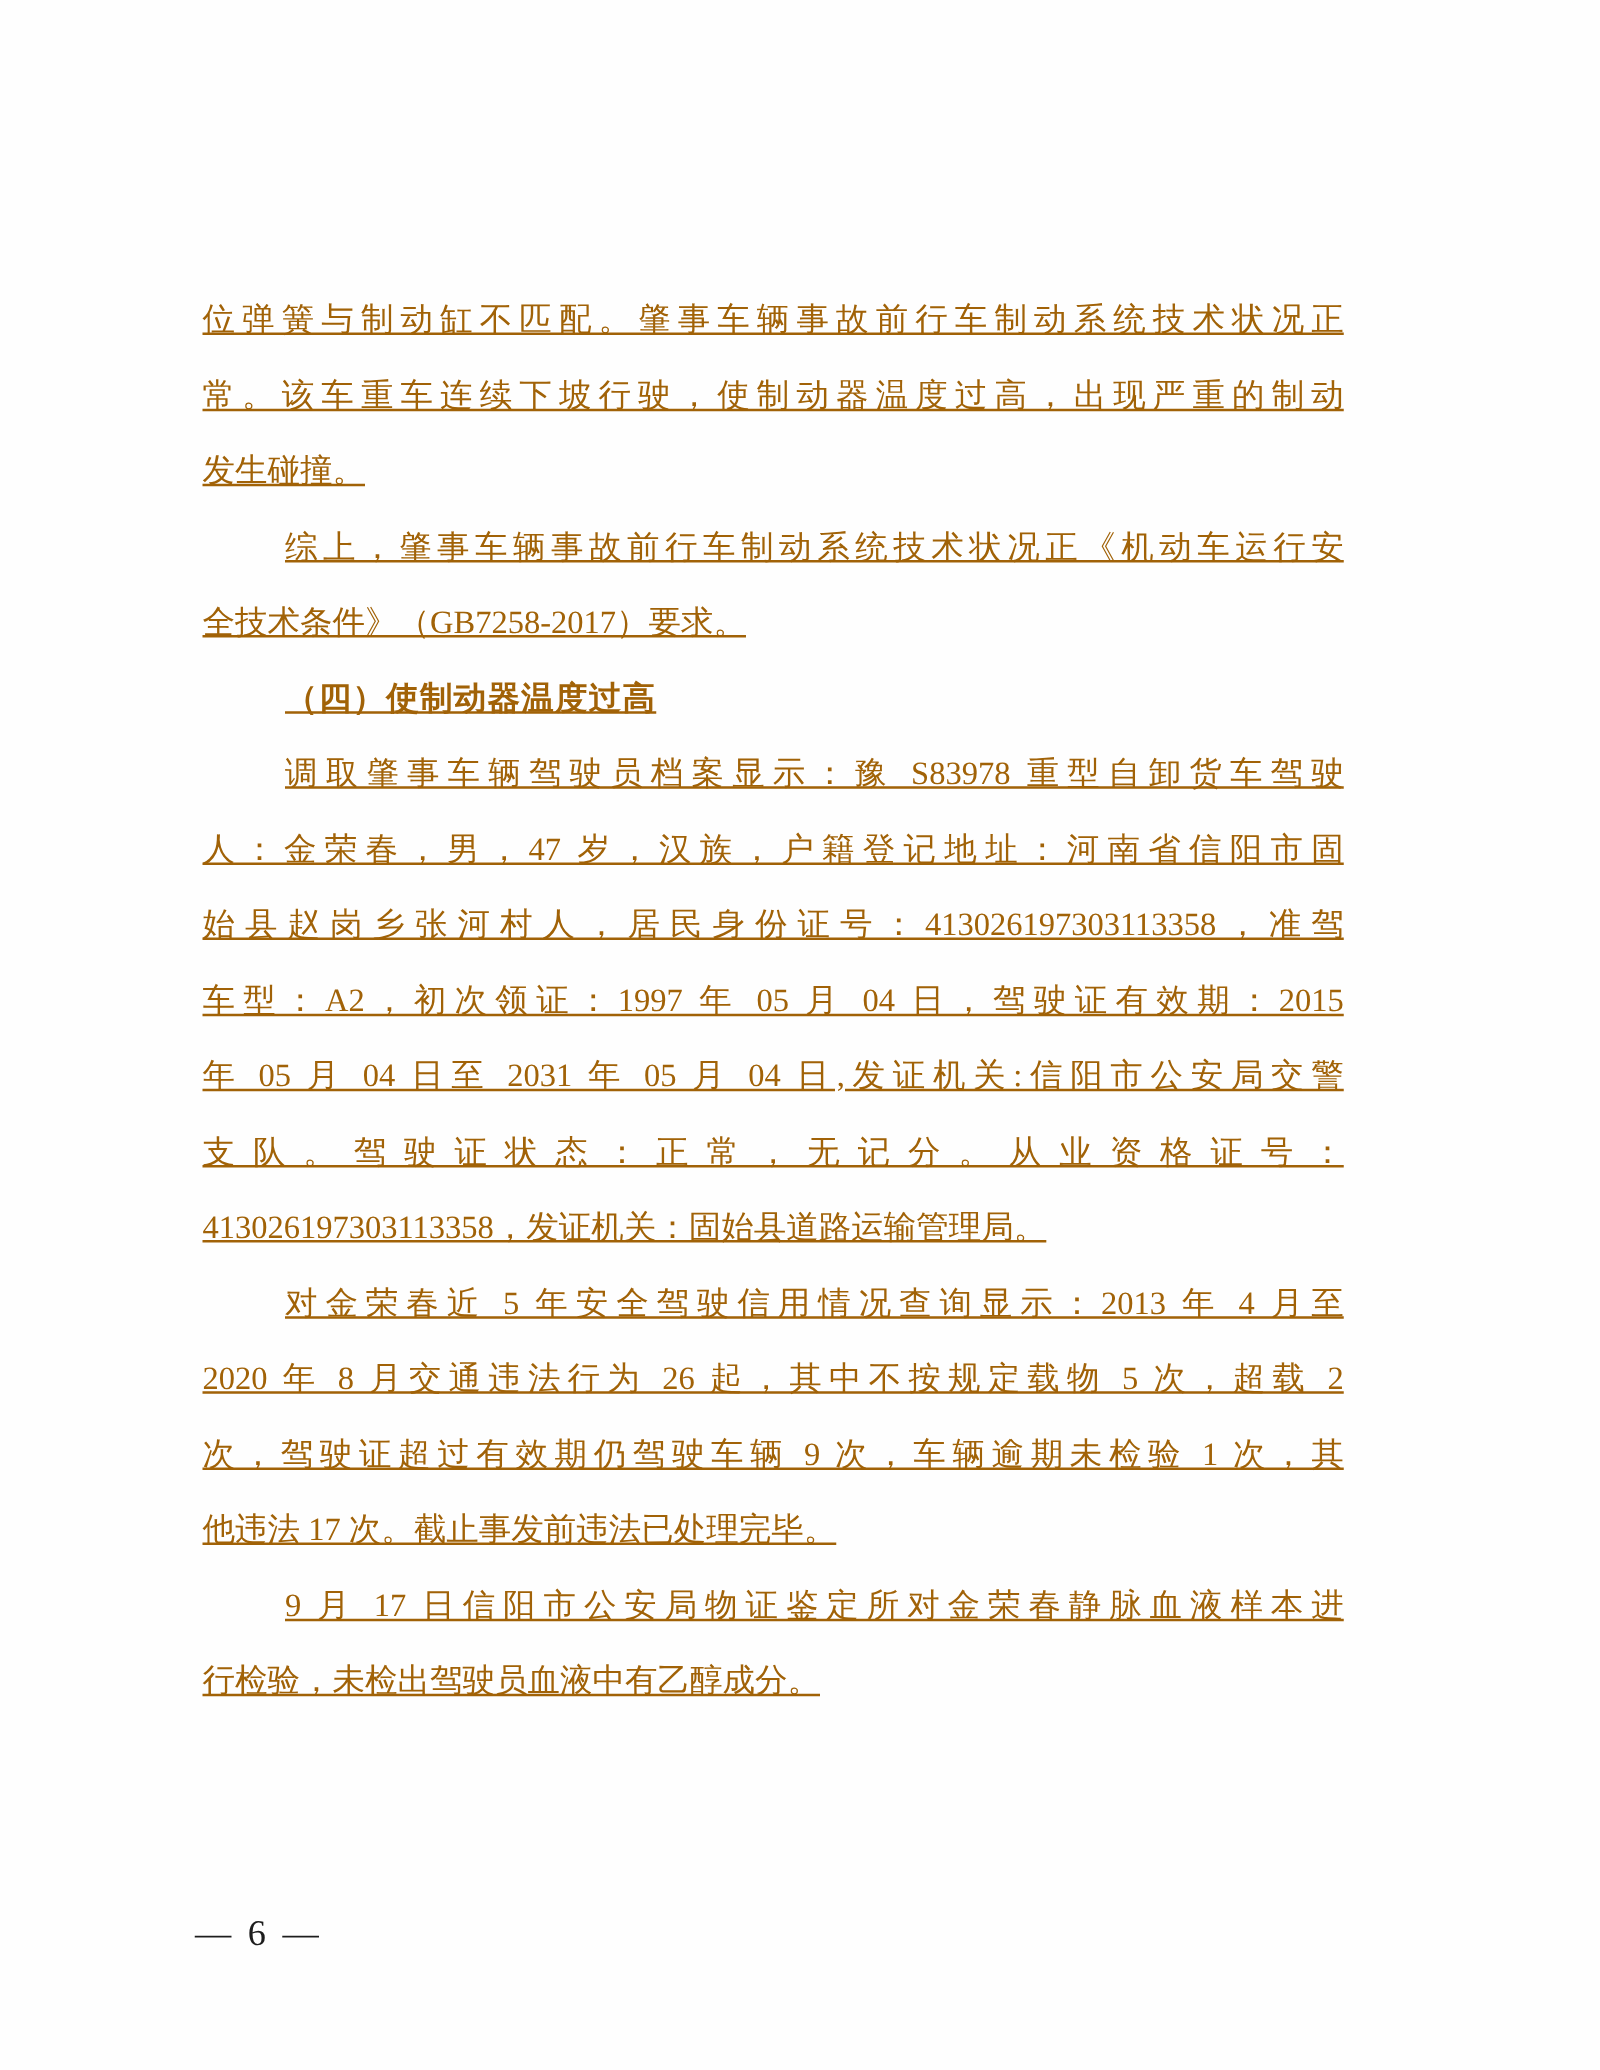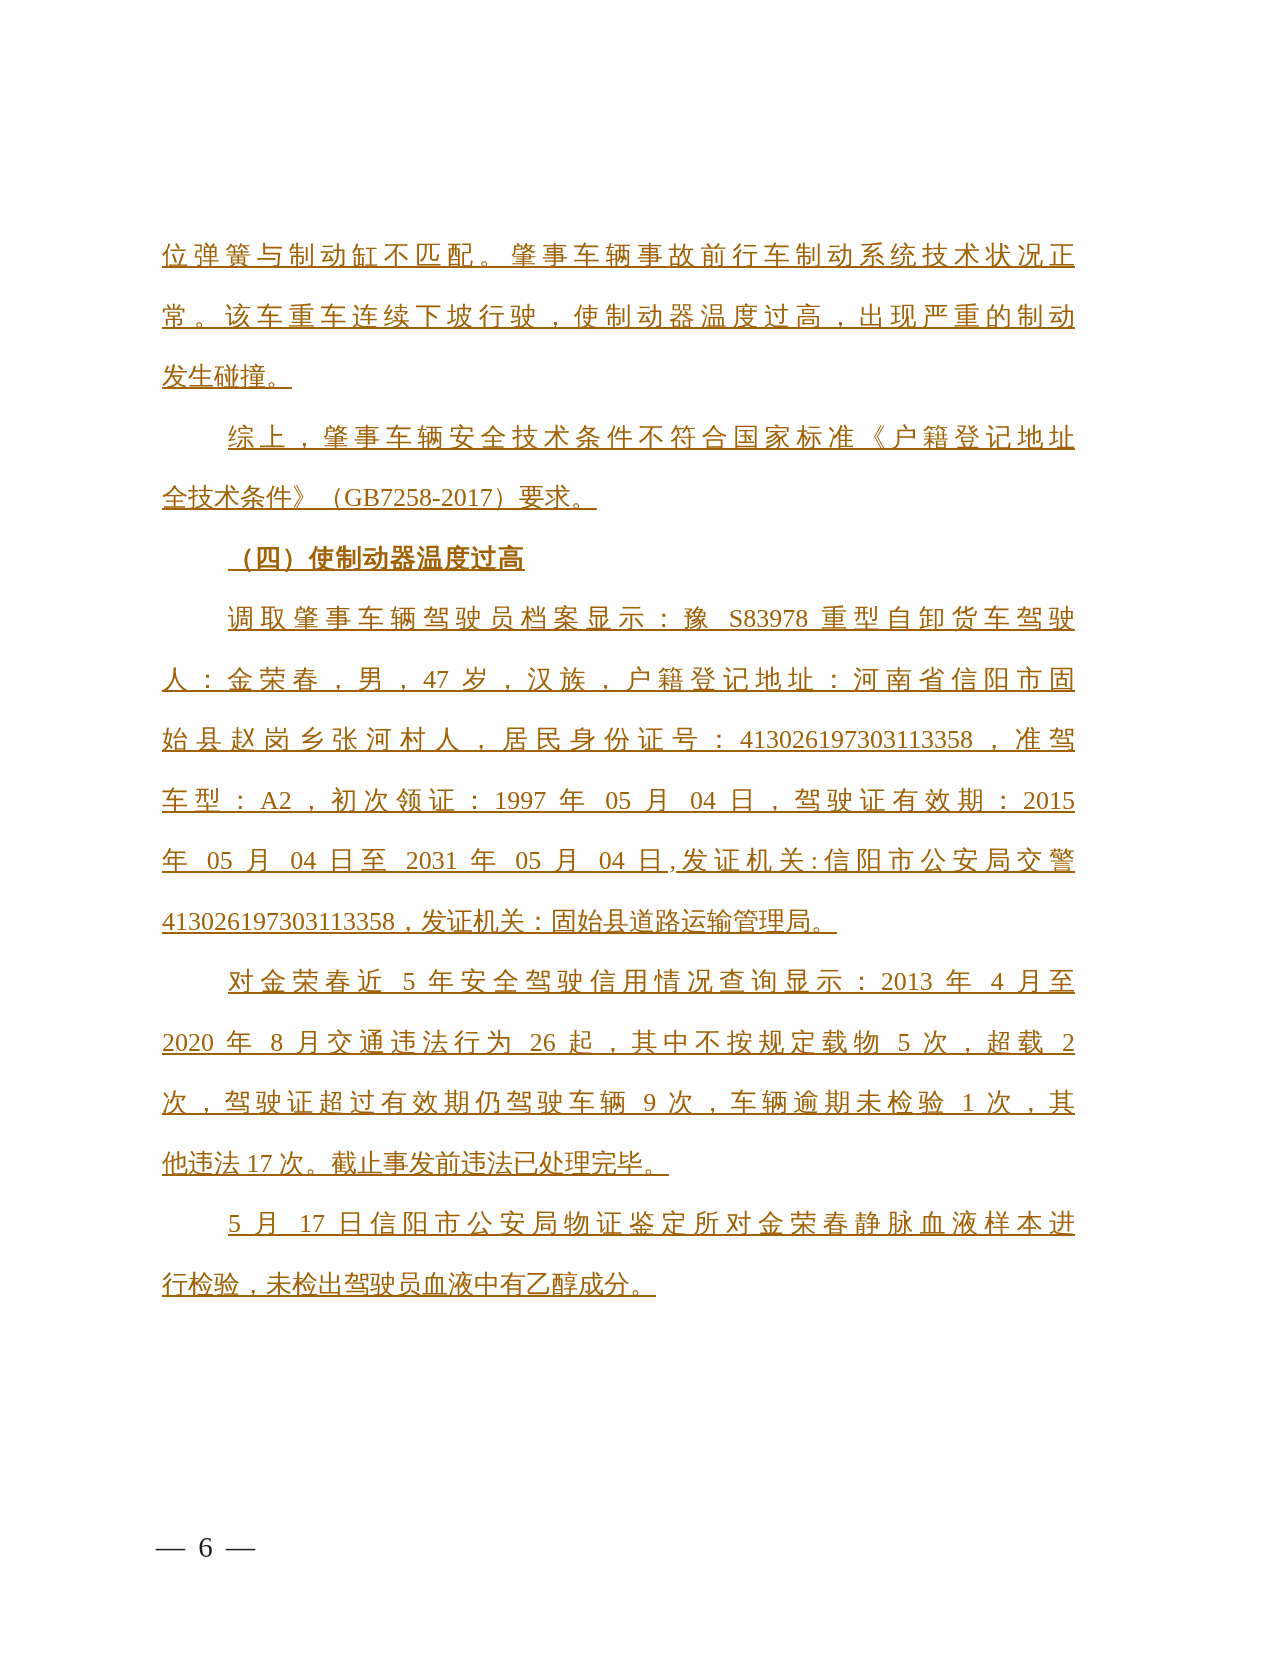--- a/index.html
+++ b/index.html
@@ -67,46 +67,47 @@
 
   <div class="content">
 
     <div class="para">
       <div class="line">位弹簧与制动缸不匹配。肇事车辆事故前行车制动系统技术状况正</div>
       <div class="line">常。该车重车连续下坡行驶，使制动器温度过高，出现严重的制动</div>
       <div class="line end">发生碰撞。</div>
     </div>
 
     <div class="para">
-      <div class="line indent">综上，肇事车辆安全技术条件不符合国家标准《户籍登记地址</div>
+      <div class="line indent">综上，肇事车辆事故前行车制动系统技术状况正《机动车运行安</div>
       <div class="line end">全技术条件》（GB7258-2017）要求。</div>
     </div>
 
     <div class="para">
       <div class="line end indent heading">（四）使制动器温度过高</div>
     </div>
 
     <div class="para">
       <div class="line indent">调取肇事车辆驾驶员档案显示：豫 S83978 重型自卸货车驾驶</div>
       <div class="line">人：金荣春，男，47 岁，汉族，户籍登记地址：河南省信阳市固</div>
       <div class="line">始县赵岗乡张河村人，居民身份证号：413026197303113358，准驾</div>
       <div class="line">车型：A2，初次领证：1997 年 05 月 04 日，驾驶证有效期：2015</div>
       <div class="line">年 05 月 04 日至 2031 年 05 月 04 日,发证机关:信阳市公安局交警</div>
+      <div class="line">支队。驾驶证状态：正常，无记分。从业资格证号：</div>
       <div class="line end">413026197303113358，发证机关：固始县道路运输管理局。</div>
     </div>
 
     <div class="para">
       <div class="line indent">对金荣春近 5 年安全驾驶信用情况查询显示：2013 年 4 月至</div>
       <div class="line">2020 年 8 月交通违法行为 26 起，其中不按规定载物 5 次，超载 2</div>
       <div class="line">次，驾驶证超过有效期仍驾驶车辆 9 次，车辆逾期未检验 1 次，其</div>
       <div class="line end">他违法 17 次。截止事发前违法已处理完毕。</div>
     </div>
 
     <div class="para">
-      <div class="line indent">5 月 17 日信阳市公安局物证鉴定所对金荣春静脉血液样本进</div>
+      <div class="line indent">9 月 17 日信阳市公安局物证鉴定所对金荣春静脉血液样本进</div>
       <div class="line end">行检验，未检出驾驶员血液中有乙醇成分。</div>
     </div>
 
   </div>
 
   <div class="page-number">— 6 —</div>
 
 </div>
 
 </body></html>

